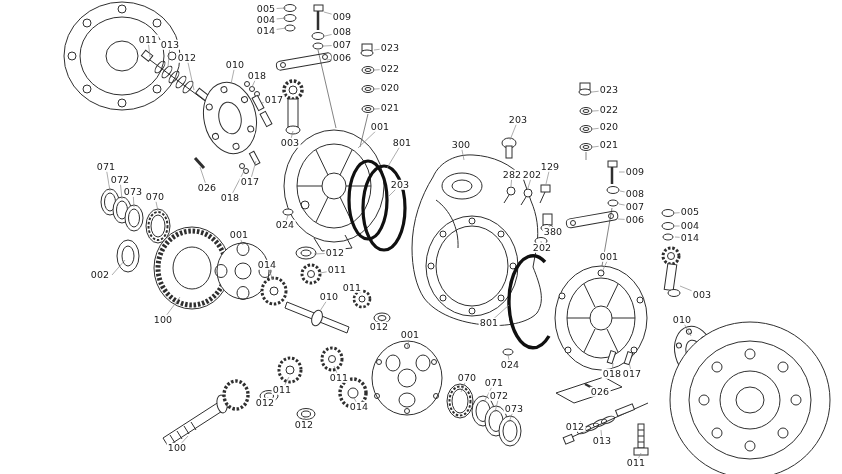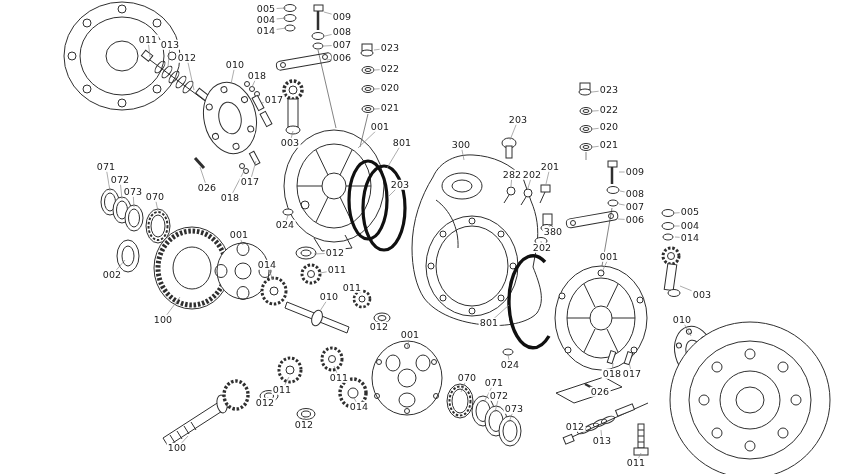--- a/index.html
+++ b/index.html
@@ -438,35 +438,35 @@
       <span class="part-label" data-name="part-label-017" style="left: 274px; top: 100px;">017</span>
       <span class="part-label" data-name="part-label-003" style="left: 290px; top: 143px;">003</span>
       <span class="part-label" data-name="part-label-026" style="left: 207px; top: 188px;">026</span>
       <span class="part-label" data-name="part-label-017" style="left: 250px; top: 182px;">017</span>
       <span class="part-label" data-name="part-label-018" style="left: 230px; top: 198px;">018</span>
       <span class="part-label" data-name="part-label-024" style="left: 285px; top: 225px;">024</span>
       <span class="part-label" data-name="part-label-071" style="left: 106px; top: 167px;">071</span>
       <span class="part-label" data-name="part-label-072" style="left: 120px; top: 180px;">072</span>
       <span class="part-label" data-name="part-label-073" style="left: 133px; top: 192px;">073</span>
       <span class="part-label" data-name="part-label-070" style="left: 155px; top: 197px;">070</span>
-      <span class="part-label" data-name="part-label-002" style="left: 112px; top: 275px;">002</span>
+      <span class="part-label" data-name="part-label-002" style="left: 100px; top: 275px;">002</span>
       <span class="part-label" data-name="part-label-100" style="left: 163px; top: 320px;">100</span>
       <span class="part-label" data-name="part-label-001" style="left: 239px; top: 235px;">001</span>
       <span class="part-label" data-name="part-label-014" style="left: 267px; top: 265px;">014</span>
       <span class="part-label" data-name="part-label-012" style="left: 335px; top: 253px;">012</span>
       <span class="part-label" data-name="part-label-011" style="left: 337px; top: 270px;">011</span>
       <span class="part-label" data-name="part-label-010" style="left: 329px; top: 297px;">010</span>
       <span class="part-label" data-name="part-label-011" style="left: 352px; top: 288px;">011</span>
       <span class="part-label" data-name="part-label-012" style="left: 379px; top: 327px;">012</span>
       <span class="part-label" data-name="part-label-203" style="left: 400px; top: 185px;">203</span>
       <span class="part-label" data-name="part-label-200" style="left: 461px; top: 145px;">300</span>
       <span class="part-label" data-name="part-label-203" style="left: 518px; top: 120px;">203</span>
       <span class="part-label" data-name="part-label-204" style="left: 512px; top: 175px;">282</span>
       <span class="part-label" data-name="part-label-202" style="left: 532px; top: 175px;">202</span>
-      <span class="part-label" data-name="part-label-201" style="left: 550px; top: 167px;">201</span>
+      <span class="part-label" data-name="part-label-201" style="left: 550px; top: 167px;">129</span>
       <span class="part-label" data-name="part-label-210" style="left: 553px; top: 232px;">380</span>
       <span class="part-label" data-name="part-label-202" style="left: 542px; top: 248px;">202</span>
       <span class="part-label" data-name="part-label-801" style="left: 489px; top: 323px;">801</span>
       <span class="part-label" data-name="part-label-024" style="left: 510px; top: 365px;">024</span>
       <span class="part-label" data-name="part-label-001" style="left: 609px; top: 257px;">001</span>
       <span class="part-label" data-name="part-label-023" style="left: 609px; top: 90px;">023</span>
       <span class="part-label" data-name="part-label-022" style="left: 609px; top: 110px;">022</span>
       <span class="part-label" data-name="part-label-020" style="left: 609px; top: 127px;">020</span>
       <span class="part-label" data-name="part-label-021" style="left: 609px; top: 145px;">021</span>
       <span class="part-label" data-name="part-label-009" style="left: 635px; top: 172px;">009</span>

